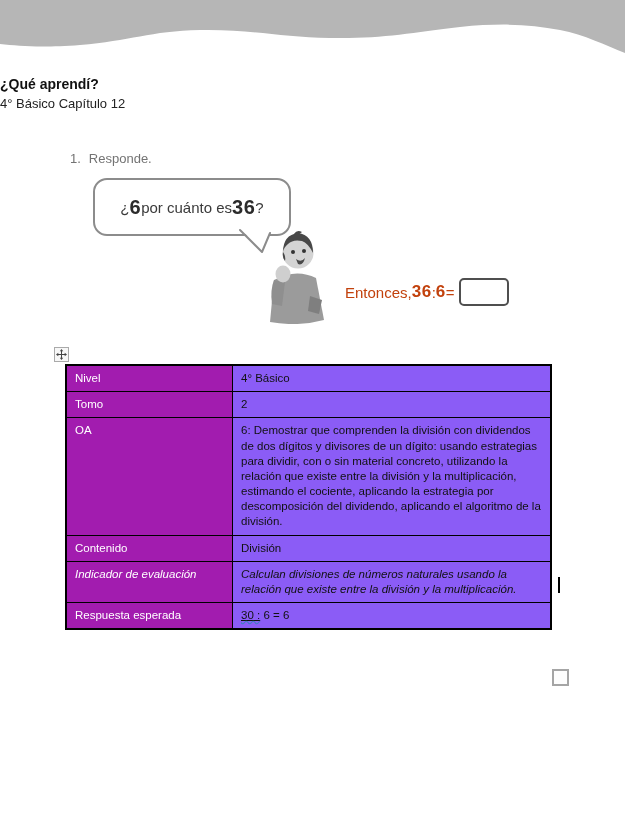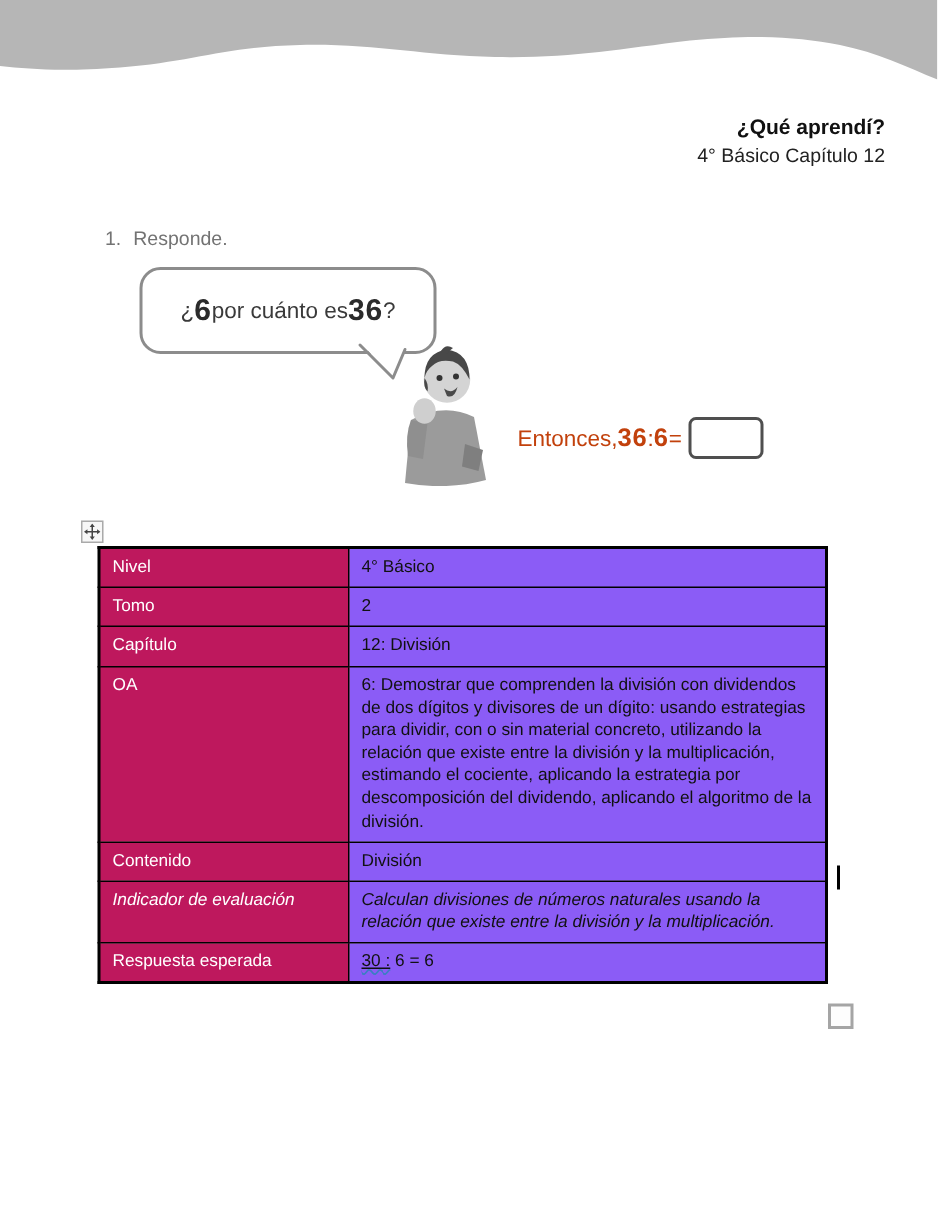--- a/index.html
+++ b/index.html
@@ -1,21 +1,21 @@
 <!DOCTYPE html>
 <html><head>
 <meta charset="utf-8">
 <style>
   html,body{margin:0;padding:0;background:#fff;}
   .page{
     position:relative;width:625px;height:815px;background:#ffffff;overflow:hidden;
     font-family:"Liberation Sans", sans-serif;color:#1a1a1a;
   }
   .wave-svg{position:absolute;top:0;left:0;display:block;}
-  .title-block{position:absolute;top:76px;left:0;width:545px;text-align:right;padding-left:45px;}
+  .title-block{position:absolute;top:76px;left:0;width:545px;text-align:left;}
   .page-title{font-size:14px;font-weight:bold;color:#111;}
   .page-subtitle{font-size:13px;margin-top:4px;color:#222;}
   .question-line{position:absolute;top:151px;left:70px;font-size:13px;color:#737373;}
   .question-line .qnum{margin-right:8px;}
 
   .speech-bubble{
     position:absolute;top:178px;left:93px;width:194px;height:54px;
     border:2px solid #8c8c8c;border-radius:14px;background:#fff;
     display:flex;align-items:center;justify-content:center;z-index:1;
   }
@@ -40,21 +40,21 @@
 
   table.info{
     position:absolute;top:364px;left:65px;width:487px;
     border-collapse:collapse;table-layout:fixed;
     border:2px solid #000;
   }
   table.info th, table.info td{
     border:1px solid #000;vertical-align:top;text-align:left;
     padding:5px 8px;font-size:11.5px;line-height:1.32;font-weight:normal;
   }
-  table.info th{background:#be185d;color:#ffffff;width:149px;}
+  table.info th{background:#a21caf;color:#ffffff;width:149px;}
   table.info td{background:#8b5cf6;color:#111;}
   tr.r-short th, tr.r-short td{height:15px;}
   tr.r-oa th, tr.r-oa td{height:92px;}
   tr.r-ind th, tr.r-ind td{height:28px;font-style:italic;}
   .underlined-part{text-decoration:underline;}
   .squiggle{text-decoration:underline wavy #3c7dc4;text-decoration-skip-ink:none;}
 
   .text-cursor{position:absolute;top:577px;left:558px;width:1.5px;height:16px;background:#000;}
   .resize-handle{
     position:absolute;top:669px;left:552px;width:13px;height:13px;
@@ -145,24 +145,20 @@
   <table class="info">
     <tbody>
       <tr class="r-short">
         <th>Nivel</th>
         <td>4° Básico</td>
       </tr>
       <tr class="r-short">
         <th>Tomo</th>
         <td>2</td>
       </tr>
-      <tr class="r-short">
-        <th>Capítulo</th>
-        <td>12: División</td>
-      </tr>
       <tr class="r-oa">
         <th>OA</th>
         <td>6: Demostrar que comprenden la división con dividendos de dos dígitos y divisores de un dígito: usando estrategias para dividir, con o sin material concreto, utilizando la relación que existe entre la división y la multiplicación, estimando el cociente, aplicando la estrategia por descomposición del dividendo, aplicando el algoritmo de la división.</td>
       </tr>
       <tr class="r-short">
         <th>Contenido</th>
         <td>División</td>
       </tr>
       <tr class="r-ind">
         <th>Indicador de evaluación</th>

